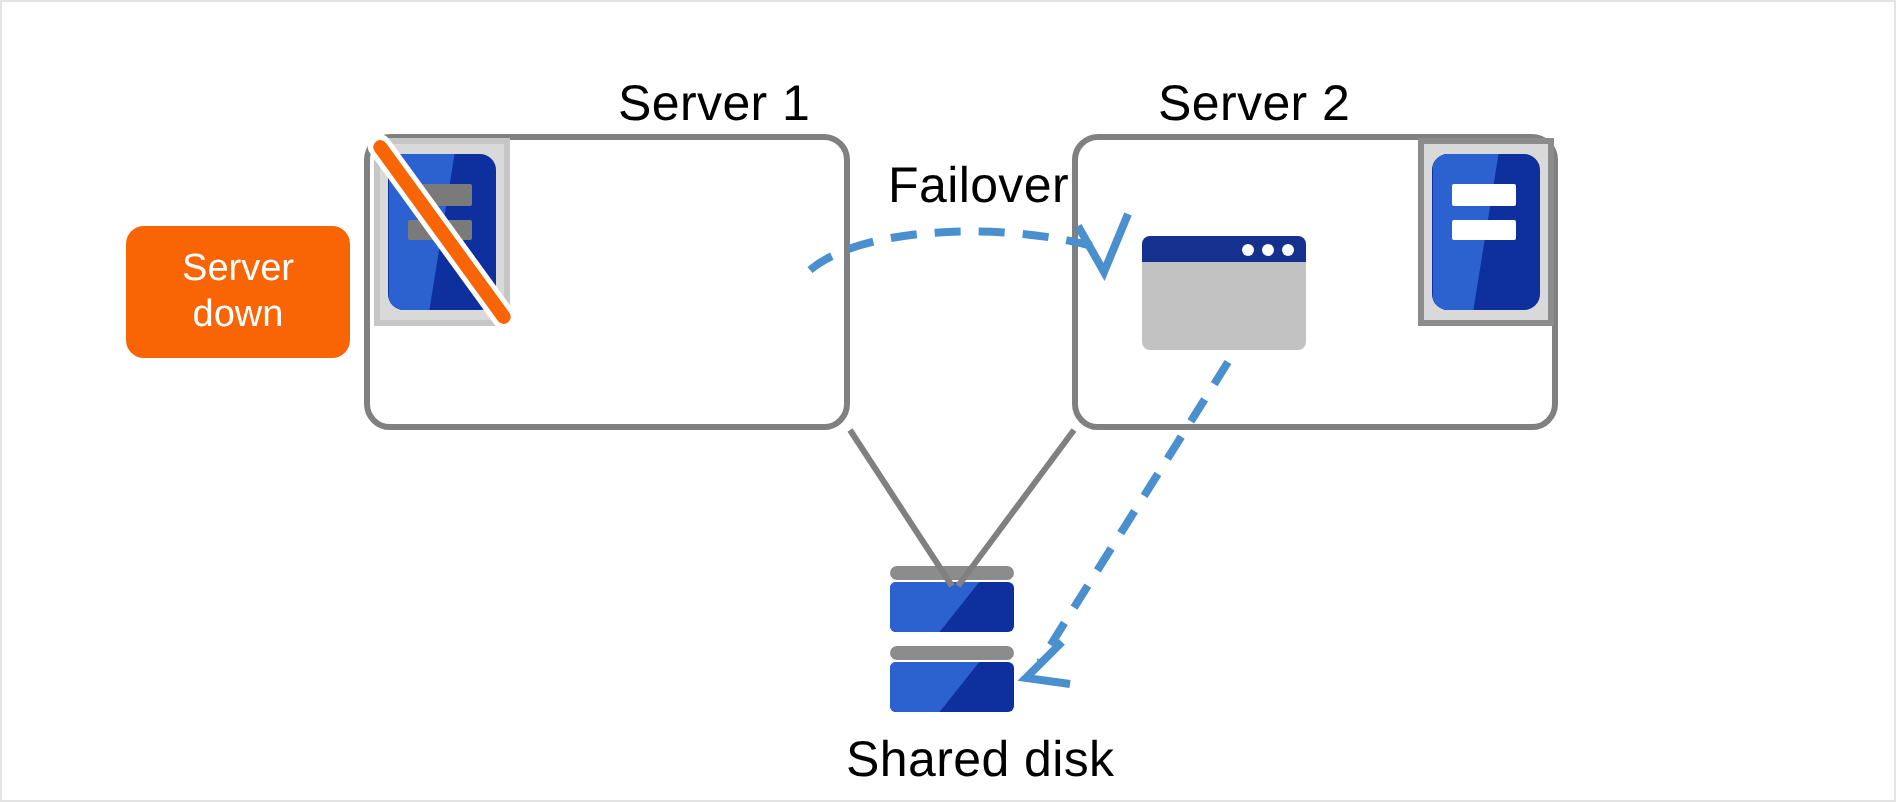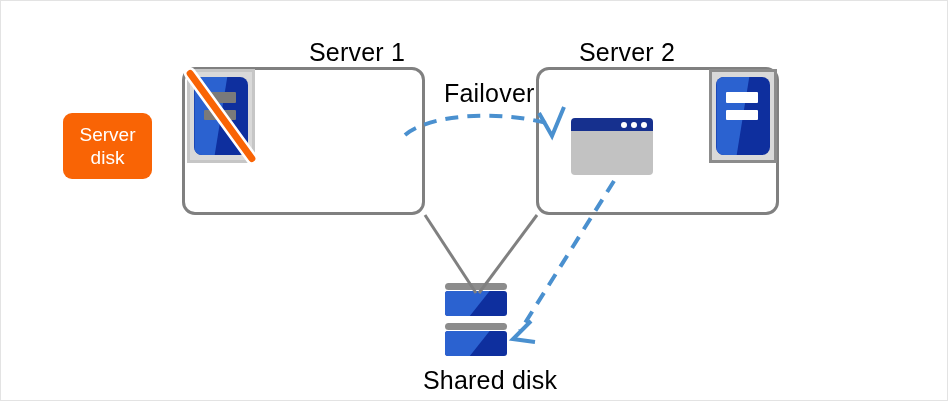--- a/index.html
+++ b/index.html
@@ -28,21 +28,21 @@
     line-height: 22px;
     white-space: nowrap;
     letter-spacing: 0.2px;
   }
 
   
   #server-down-badge {
     position: absolute;
     left: 62px;
     top: 112px;
-    width: 89px;
+    width: 112px;
     height: 66px;
     background: #f96405;
     border-radius: 9px;
     color: #ffffff;
     font-size: 19px;
     line-height: 23px;
     text-align: center;
     display: flex;
     flex-direction: column;
     align-items: center;
@@ -212,21 +212,21 @@
     pointer-events: none;
   }
 </style>
 </head>
 <body>
 
 <div id="canvas">
 
   <div id="server-down-badge">
     <span>Server</span>
-    <span>disk</span>
+    <span>down</span>
   </div>
 
   <div class="label" style="left:308px; top:40px;">Server 1</div>
   <div class="label" style="left:578px; top:40px;text-align:center;">Server 2</div>
 
   <div class="server-box" id="server1-box"></div>
 
   <div class="server-icon" id="server1-icon">
     <div class="frame"></div>
     <div class="body">

